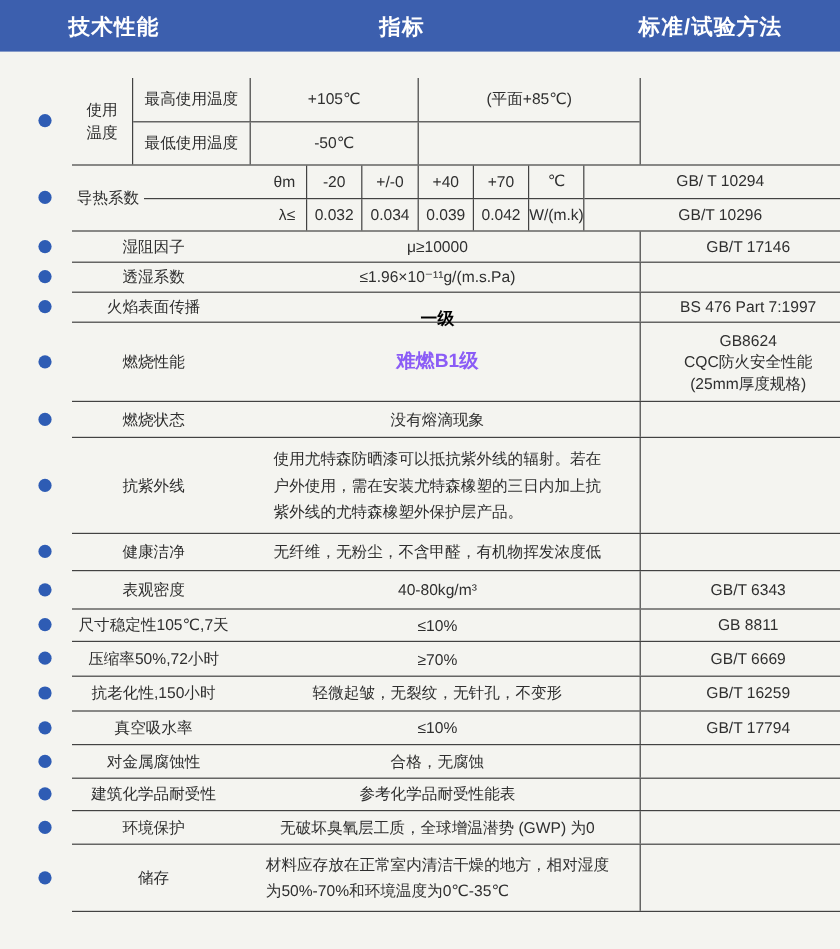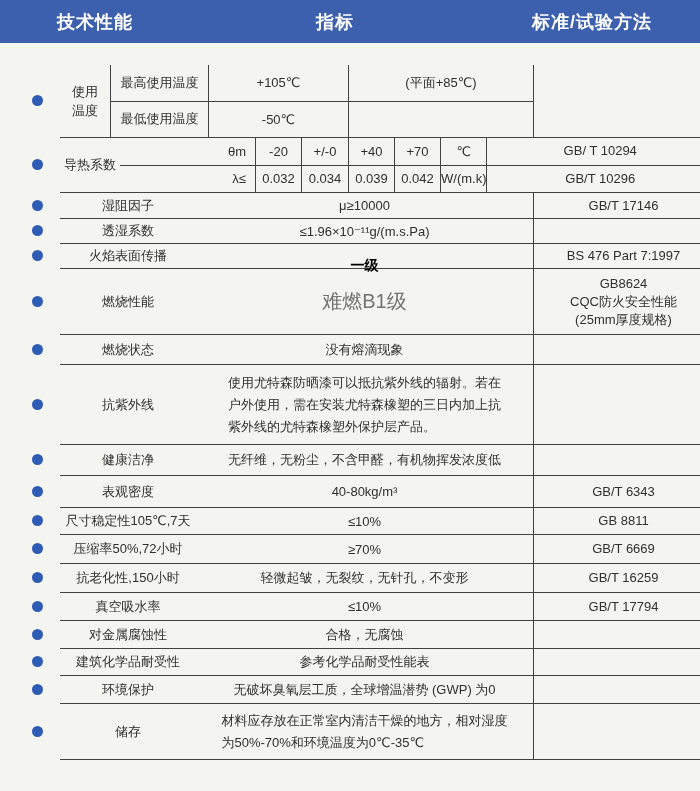--- a/index.html
+++ b/index.html
@@ -24,21 +24,21 @@
   .row.last{border-bottom:none;margin-top:39px;}
   .bullet{
     position:absolute;left:-28px;top:50%;margin-top:-6px;
     width:11px;height:11px;border-radius:50%;background:#2e5cb4;
   }
   .cell{display:flex;align-items:center;justify-content:center;text-align:center;box-sizing:border-box;}
   .lbl{width:136px;white-space:nowrap;}
   .val{flex:1;}
   .std{width:180px;border-left:1px solid #424242;flex-direction:column;line-height:18px;}
   .accent{color:#000000;font-weight:bold;font-size:14px;margin-top:20px;}
-  .accent-lg{color:#737373;font-weight:normal;font-size:20px;}
+  .accent-lg{color:#8b5cf6;font-weight:bold;font-size:16px;}
   .multiline{text-align:left;line-height:22px;max-width:318px;}
   .br{border-right:1px solid #424242;}
   .bb{border-bottom:1px solid #424242;}
   .colflex{flex:1;display:flex;flex-direction:column;}
   .subrow{flex:1;display:flex;}
   .num{white-space:nowrap;}
   .rt{justify-content:flex-end;padding-right:9px;}
 </style>
 </head>
 <body>

